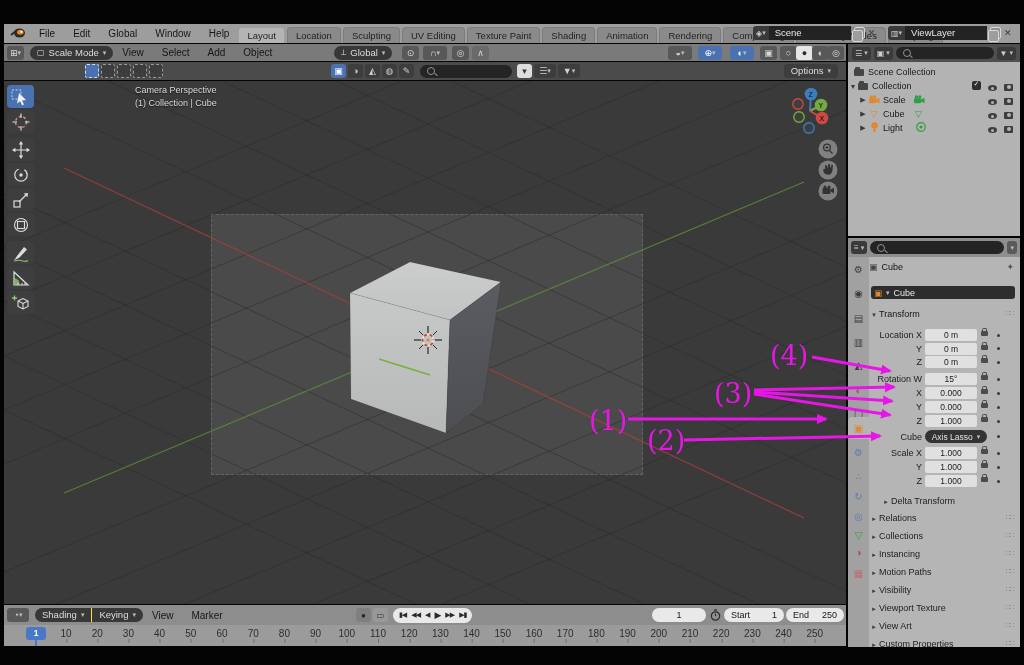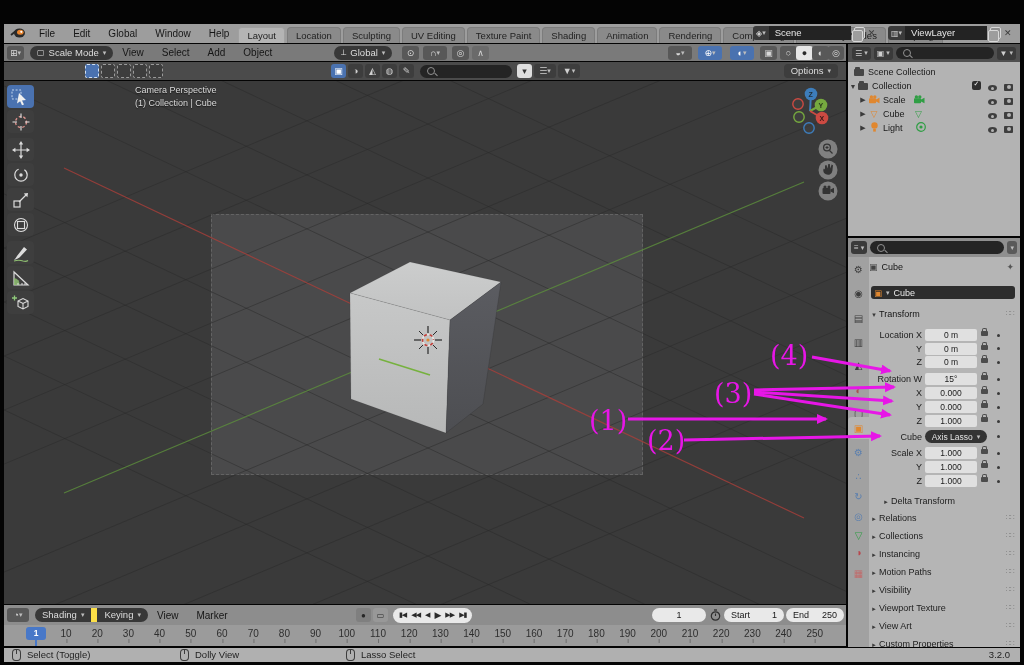--- a/index.html
+++ b/index.html
@@ -592,21 +592,21 @@
       <div class="psec" style="top:382px" data-name="section-custom-properties"><span class="disc">▸</span><span>Custom Properties</span><span class="grip">∷∷</span></div>
     </div>
   </div>
 
   <div id="timeline-header" class="abs" data-name="timeline-header">
     <span class="hic" style="margin-left:3px;width:22px" data-name="timeline-editor-icon">◔<span class="chev">▾</span></span>
     <span class="dpill" style="margin-left:4px;border-radius:7px 0 0 7px" data-name="playback-menu">
         <span>Shading</span>
         <span class="chev">▾</span>
       </span>
-    <span class="dpill" style="border-radius:0 7px 7px 0;border-left:6px solid #fde047" data-name="keying-menu">
+    <span class="dpill" style="border-radius:0 7px 7px 0;border-left:1px solid #fde047" data-name="keying-menu">
         <span>Keying</span>
         <span class="chev">▾</span>
       </span>
     <span class="hmenu" data-name="timeline-view-menu">View</span>
     <span class="hmenu" data-name="timeline-marker-menu">Marker</span>
 
     <span class="tlbtn" style="position:absolute;left:352px" data-name="record-button">●</span>
     <span class="tlbtn" style="position:absolute;left:369px;background:#989898" data-name="auto-keying-button">▭</span>
     <span class="playpill" style="position:absolute;left:389px" data-name="playback-controls">
       <span class="pbtn" data-name="jump-to-start-button">▮◀</span>
@@ -629,26 +629,20 @@
     <span class="whitefld" style="position:absolute;left:782px;width:58px;justify-content:space-between;padding:0 7px;box-sizing:border-box" data-name="frame-end-field">
       <span>End</span>
         <span>250</span>
     </span>
   </div>
   <div id="timeline-ruler" class="abs" data-name="timeline-ruler">
     <span data-name="ruler-numbers"><span class="rnum" data-name="ruler-number" style="left: 62px;">10</span><span class="rnum" data-name="ruler-number" style="left: 93.2px;">20</span><span class="rnum" data-name="ruler-number" style="left: 124.4px;">30</span><span class="rnum" data-name="ruler-number" style="left: 155.6px;">40</span><span class="rnum" data-name="ruler-number" style="left: 186.8px;">50</span><span class="rnum" data-name="ruler-number" style="left: 218px;">60</span><span class="rnum" data-name="ruler-number" style="left: 249.2px;">70</span><span class="rnum" data-name="ruler-number" style="left: 280.4px;">80</span><span class="rnum" data-name="ruler-number" style="left: 311.6px;">90</span><span class="rnum" data-name="ruler-number" style="left: 342.8px;">100</span><span class="rnum" data-name="ruler-number" style="left: 374px;">110</span><span class="rnum" data-name="ruler-number" style="left: 405.2px;">120</span><span class="rnum" data-name="ruler-number" style="left: 436.4px;">130</span><span class="rnum" data-name="ruler-number" style="left: 467.6px;">140</span><span class="rnum" data-name="ruler-number" style="left: 498.8px;">150</span><span class="rnum" data-name="ruler-number" style="left: 530px;">160</span><span class="rnum" data-name="ruler-number" style="left: 561.2px;">170</span><span class="rnum" data-name="ruler-number" style="left: 592.4px;">180</span><span class="rnum" data-name="ruler-number" style="left: 623.6px;">190</span><span class="rnum" data-name="ruler-number" style="left: 654.8px;">200</span><span class="rnum" data-name="ruler-number" style="left: 686px;">210</span><span class="rnum" data-name="ruler-number" style="left: 717.2px;">220</span><span class="rnum" data-name="ruler-number" style="left: 748.4px;">230</span><span class="rnum" data-name="ruler-number" style="left: 779.6px;">240</span><span class="rnum" data-name="ruler-number" style="left: 810.8px;">250</span></span>
     <span class="cfmark" data-name="current-frame-marker">1</span>
   </div>
 
-  <div id="statusbar" class="abs" data-name="status-bar">
-    <span class="sbitem" style="left:8px" data-name="status-select"><span class="mouse" data-name="mouse-left-icon"></span><span>Select (Toggle)</span></span>
-    <span class="sbitem" style="left:176px" data-name="status-dolly"><span class="mouse" data-name="mouse-middle-icon"></span><span>Dolly View</span></span>
-    <span class="sbitem" style="left:342px" data-name="status-lasso"><span class="mouse" data-name="mouse-right-icon"></span><span>Lasso Select</span></span>
-    <span class="sbitem" style="right:10px" data-name="version-label">3.2.0</span>
-  </div>
 
   <svg id="anno" class="abs" width="1024" height="665" data-name="annotation-overlay">
     <defs>
       <marker id="ah" markerUnits="userSpaceOnUse" markerWidth="14" markerHeight="12" refX="9" refY="5" orient="auto">
         <path d="M0,0 L11,5 L0,10 Z" fill="#e716e7"></path>
       </marker>
     </defs>
     <text x="589" y="430" data-name="annotation-label-1">(1)</text>
     <text x="647" y="450" data-name="annotation-label-2">(2)</text>
     <text x="714" y="403" data-name="annotation-label-3">(3)</text>

